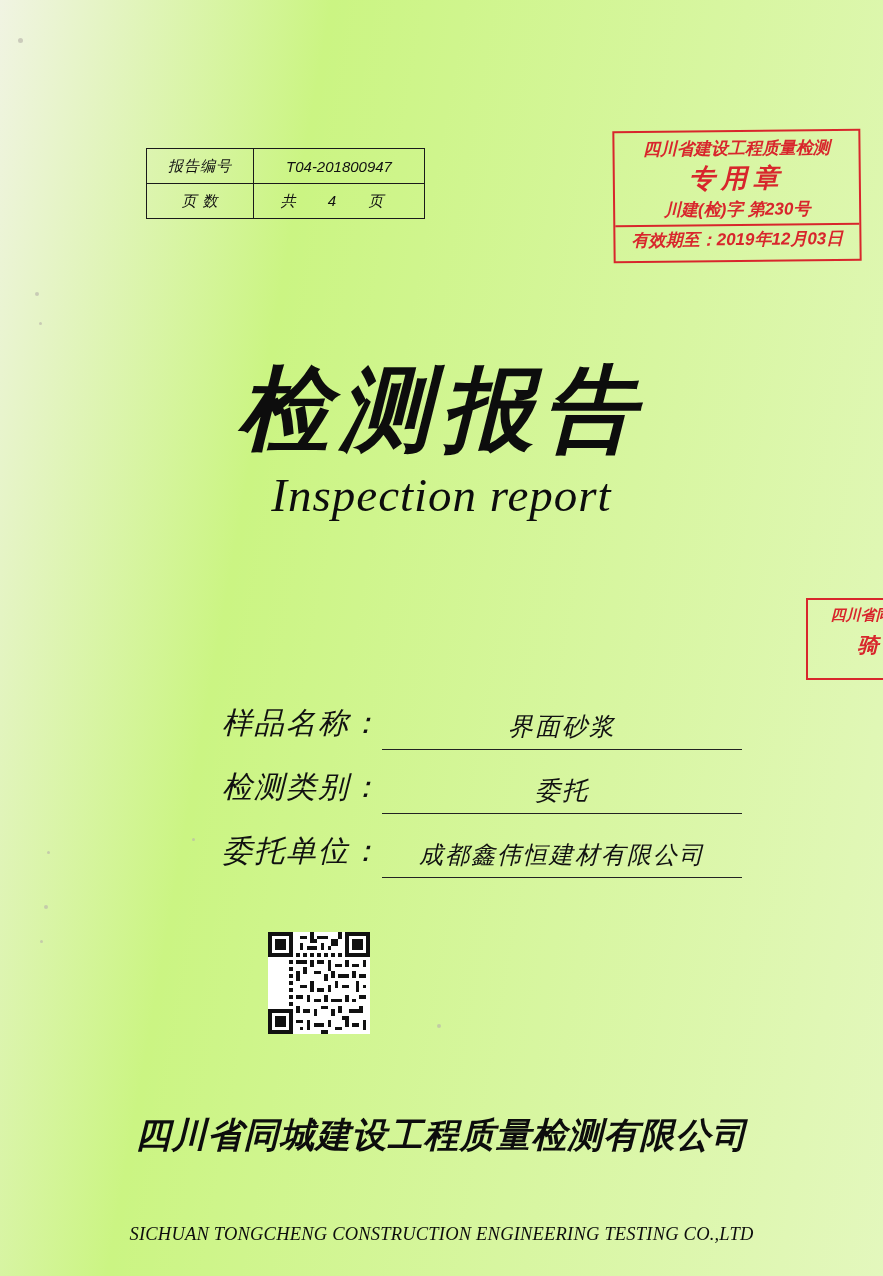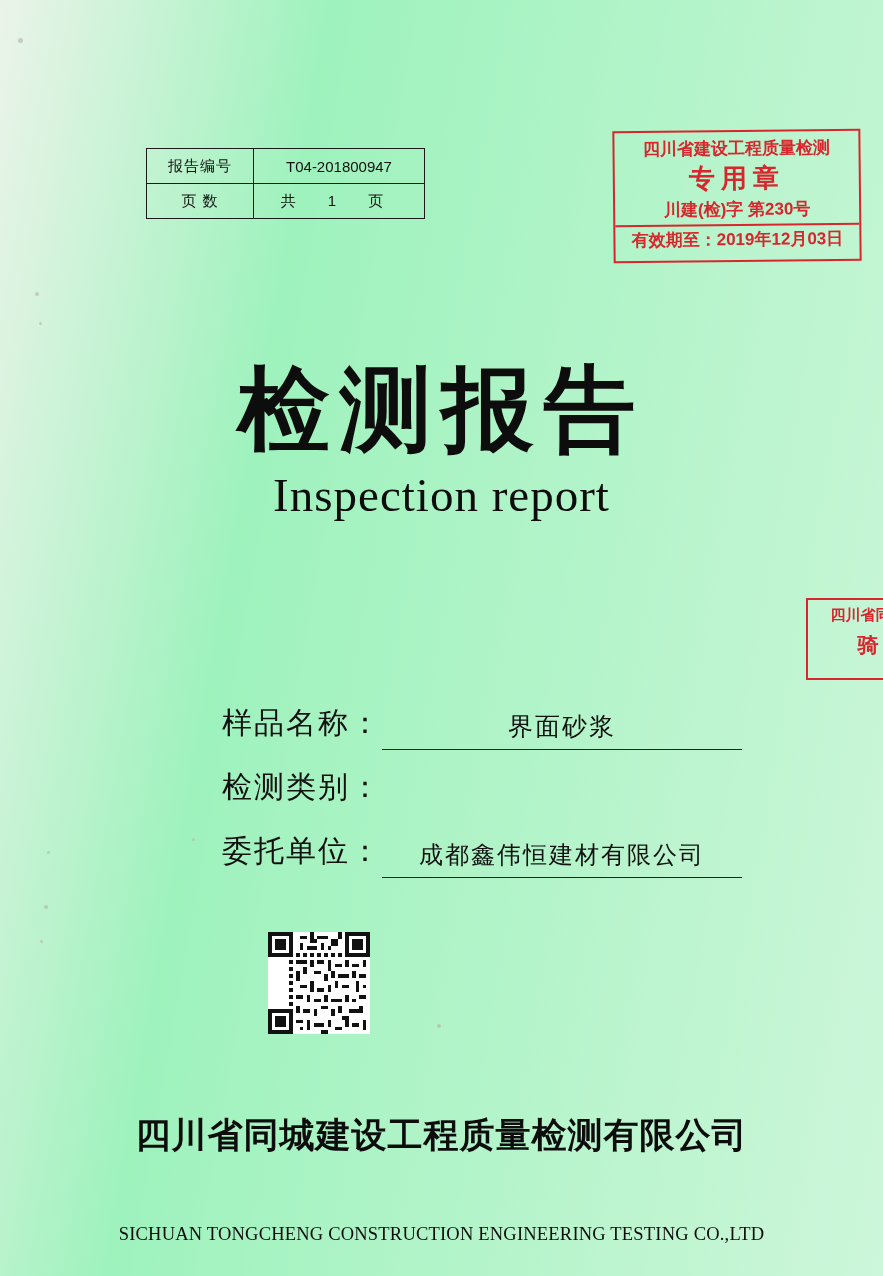--- a/index.html
+++ b/index.html
@@ -10,21 +10,22 @@
     width: 883px;
     height: 1276px;
     background: #ffffff;
     font-family: "Liberation Sans", sans-serif;
     overflow: hidden;
     position: relative;
   }
   .page {
     position: absolute;
     inset: 0;
-    background: #86efac;
+    background: #bef264;
+    font-style: italic;
   }
   
   .paper-tint {
     position: absolute;
     inset: 0;
     background:
       linear-gradient(100deg, rgba(246,244,240,0.9) 0%, rgba(255,255,255,0.2) 30%, rgba(252,251,248,0.6) 100%);
     pointer-events: none;
   }
   .speck {
@@ -263,21 +264,21 @@
   <div class="speck" style="left:192px; top:838px; width:3px; height:3px;"></div>
 
   <table class="report-table">
     <tbody>
         <tr>
       <td class="label">报告编号</td>
       <td class="value">T04-201800947</td>
     </tr>
     <tr>
       <td class="label label-spaced">页  数</td>
-      <td class="value value-spaced">共  1  页</td>
+      <td class="value value-spaced">共  4  页</td>
     </tr>
   </tbody>
     </table>
 
 
   <div class="stamp">
     <div class="stamp-line1">四川省建设工程质量检测</div>
     <div class="stamp-line2">专用章</div>
     <div class="stamp-line3">川建(检)字 第230号</div>
     <div class="stamp-sep"></div>
@@ -292,20 +293,21 @@
   <div class="title-cn">检测报告</div>
   <div class="title-en">Inspection  report</div>
 
   <div class="fields">
     <div class="field-row">
       <span class="field-label">样品名称：</span>
       <span class="field-value">界面砂浆</span>
     </div>
     <div class="field-row">
       <span class="field-label">检测类别：</span>
+      <span class="field-value">委托</span>
     </div>
     <div class="field-row narrow">
       <span class="field-label">委托单位：</span>
       <span class="field-value">成都鑫伟恒建材有限公司</span>
     </div>
   </div>
 
   <svg class="qr" viewBox="0 0 29 29" shape-rendering="crispEdges">
     <rect width="29" height="29" fill="#ffffff"></rect>
     <g fill="#111111">

